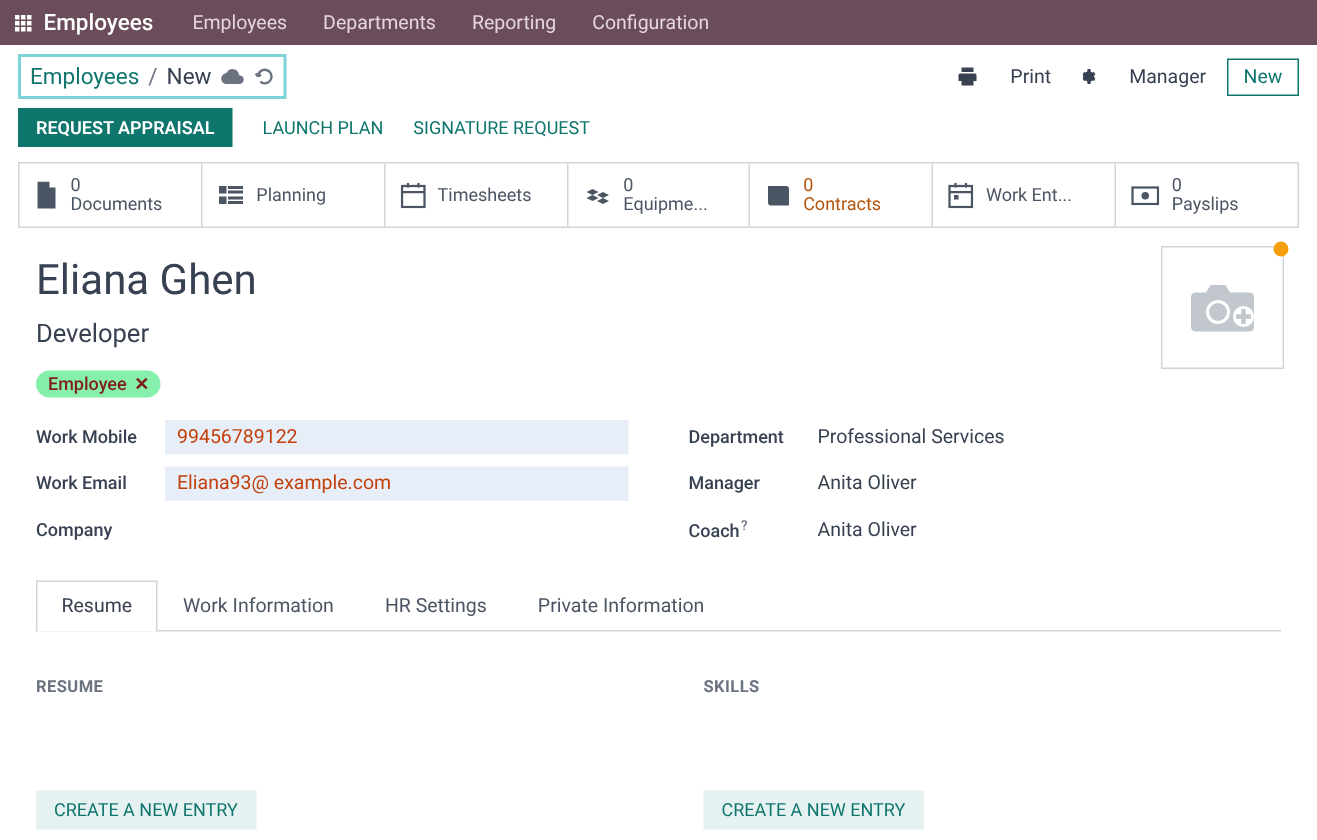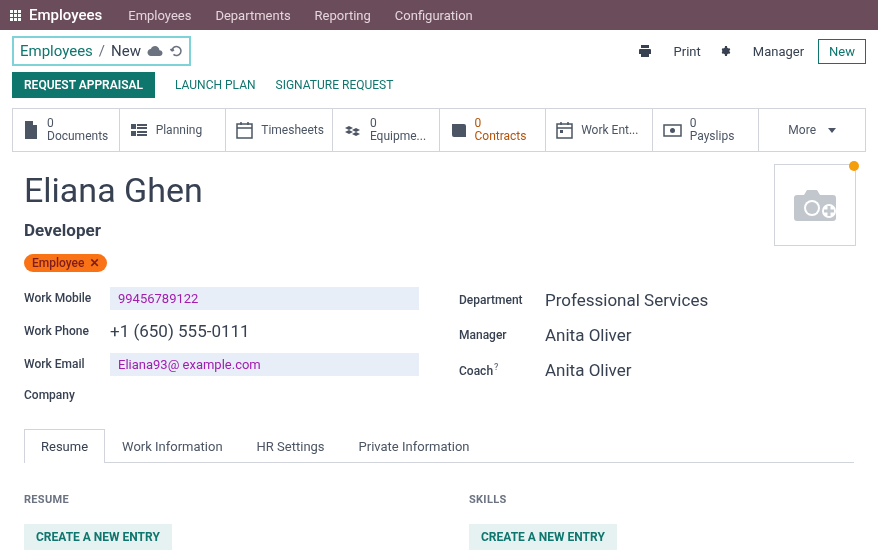--- a/index.html
+++ b/index.html
@@ -37,47 +37,47 @@
   .stat-count { font-size: 12px; color: #4b5563; line-height: 1; }
   .stat-count.alert { color: #b45309; }
   .stat-label { font-size: 12px; color: #4b5563; white-space: nowrap; overflow: hidden; text-overflow: ellipsis; }
   .stat-label.alert { color: #b45309; }
   .stat-single { font-size: 12px; color: #4b5563; }
   .more-card { justify-content: center; }
   .chevron-down { width: 0; height: 0; border-left: 4px solid transparent; border-right: 4px solid transparent; border-top: 5px solid #4b5563; display: inline-block; margin-left: 4px; }
 
   
   .form-area { padding: 18px 24px 10px 24px; position: relative; }
-  .emp-name { font-size: 34px; color: #374151; font-weight: 400; margin-bottom: 10px; }
-  .emp-title { font-size: 17px; color: #374151; margin-bottom: 14px; font-weight: bold; }
-  .tag { display: inline-flex; align-items: flex-end; background: #f97316; color: #7f1d1d; border-radius: 12px; padding: 2px 8px; font-size: 12px; font-weight: 500; margin-bottom: 14px; cursor: pointer; }
+  .emp-name { font-size: 28px; color: #374151; font-weight: 400; margin-bottom: 10px; }
+  .emp-title { font-size: 17px; color: #374151; margin-bottom: 14px; }
+  .tag { display: inline-flex; align-items: flex-end; background: #86efac; color: #7f1d1d; border-radius: 12px; padding: 2px 8px; font-size: 12px; font-weight: 500; margin-bottom: 14px; cursor: pointer; }
   .tag .x { margin-left: 5px; font-weight: bold; }
 
   .avatar-box { position: absolute; top: 12px; right: 22px; width: 82px; height: 82px; border: 1px solid #d1d5db; display: flex; align-items: center; justify-content: center; }
   .avatar-dot { position: absolute; top: -4px; right: -4px; width: 10px; height: 10px; background: #f59e0b; border-radius: 50%; }
   .camera-svg { fill: #c1c7cd; }
 
   .fields { display: flex; gap: 40px; }
   .field-col { flex: 1; }
   .field-row { display: flex; align-items: center; margin-bottom: 7px; min-height: 24px; }
   .field-label { width: 86px; font-size: 12px; color: #374151; font-weight: 500; }
-  .field-input { flex: 1; background: #e7eef7; border: none; padding: 4px 8px; font-size: 13px; color: #a21caf; }
-  .field-text { font-size: 17px; color: #374151; padding: 4px 0; text-align: right; }
+  .field-input { flex: 1; background: #e7eef7; border: none; padding: 4px 8px; font-size: 13px; color: #c2410c; }
+  .field-text { font-size: 13px; color: #374151; padding: 4px 0; text-align: right; }
   .help-q { font-size: 9px; color: #6b7280; vertical-align: super; margin-left: 1px; }
 
   
   .tabs { display: flex; border-bottom: 1px solid #d1d5db; margin-top: 14px; }
   .tab { padding: 9px 16px; font-size: 13px; color: #4b5563; cursor: pointer; border: 1px solid transparent; border-bottom: none; position: relative; top: 1px; }
   .tab.active { border-color: #d1d5db; background: #fff; color: #374151; }
 
   
   .resume-sections { display: flex; gap: 60px; padding-top: 30px; }
   .resume-col { flex: 1; }
   .section-heading { font-size: 11px; font-weight: 700; color: #6b7280; letter-spacing: 0.3px; margin-bottom: 18px; }
-  .create-entry { background: #e6f2f1; color: #0f766e; padding: 6px 12px; font-size: 12px; font-weight: 700; display: inline-block; cursor: pointer; }
+  .create-entry { background: #e6f2f1; color: #0f766e; padding: 6px 12px; font-size: 12px; font-weight: 400; display: inline-block; cursor: pointer; margin-top: 45px; }
 
   svg { display: block; }
 </style>
 </head>
 <body>
 
 <div class="topnav">
   <div class="apps-icon">
     <span></span>
       <span></span>
@@ -199,24 +199,20 @@
     <span class="stat-icon">
       <svg width="19" height="13" viewBox="0 0 19 13">
           <rect x="1" y="1" width="17" height="11" fill="none" stroke="#4b5563" stroke-width="1.5"></rect>
           <circle cx="9.5" cy="6.5" r="2.5" fill="#4b5563"></circle>
         </svg>
     </span>
     <div class="stat-text">
       <span class="stat-count">0</span>
       <span class="stat-label">Payslips</span>
     </div>
-  </div>
-  <div class="stat-card more-card">
-    <span class="stat-single">More</span>
-    <span class="chevron-down"></span>
   </div>
 </div>
 
 <div class="form-area">
   <div class="avatar-box">
     <div class="avatar-dot"></div>
     <svg class="camera-svg" width="48" height="36" viewBox="0 0 48 36">
       <path d="M6 8h7l3-5h10l3 5h13a3 3 0 0 1 3 3v20a3 3 0 0 1-3 3H6a3 3 0 0 1-3-3V11a3 3 0 0 1 3-3z"></path>
       <circle cx="21" cy="21" r="8" fill="#fff"></circle>
       <circle cx="21" cy="21" r="6" fill="#c1c7cd"></circle>
@@ -232,24 +228,20 @@
     <span class="x">✕</span>
   </div>
 
   <div class="fields">
     <div class="field-col">
       <div class="field-row">
         <div class="field-label">Work Mobile</div>
         <input class="field-input" value="99456789122" style="">
       </div>
       <div class="field-row">
-        <div class="field-label">Work Phone</div>
-        <div class="field-text">+1 (650) 555-0111</div>
-      </div>
-      <div class="field-row">
         <div class="field-label">Work Email</div>
         <input class="field-input" value="Eliana93@ example.com" style="">
       </div>
       <div class="field-row">
         <div class="field-label">Company</div>
       </div>
     </div>
     <div class="field-col">
       <div class="field-row">
         <div class="field-label">Department</div>

